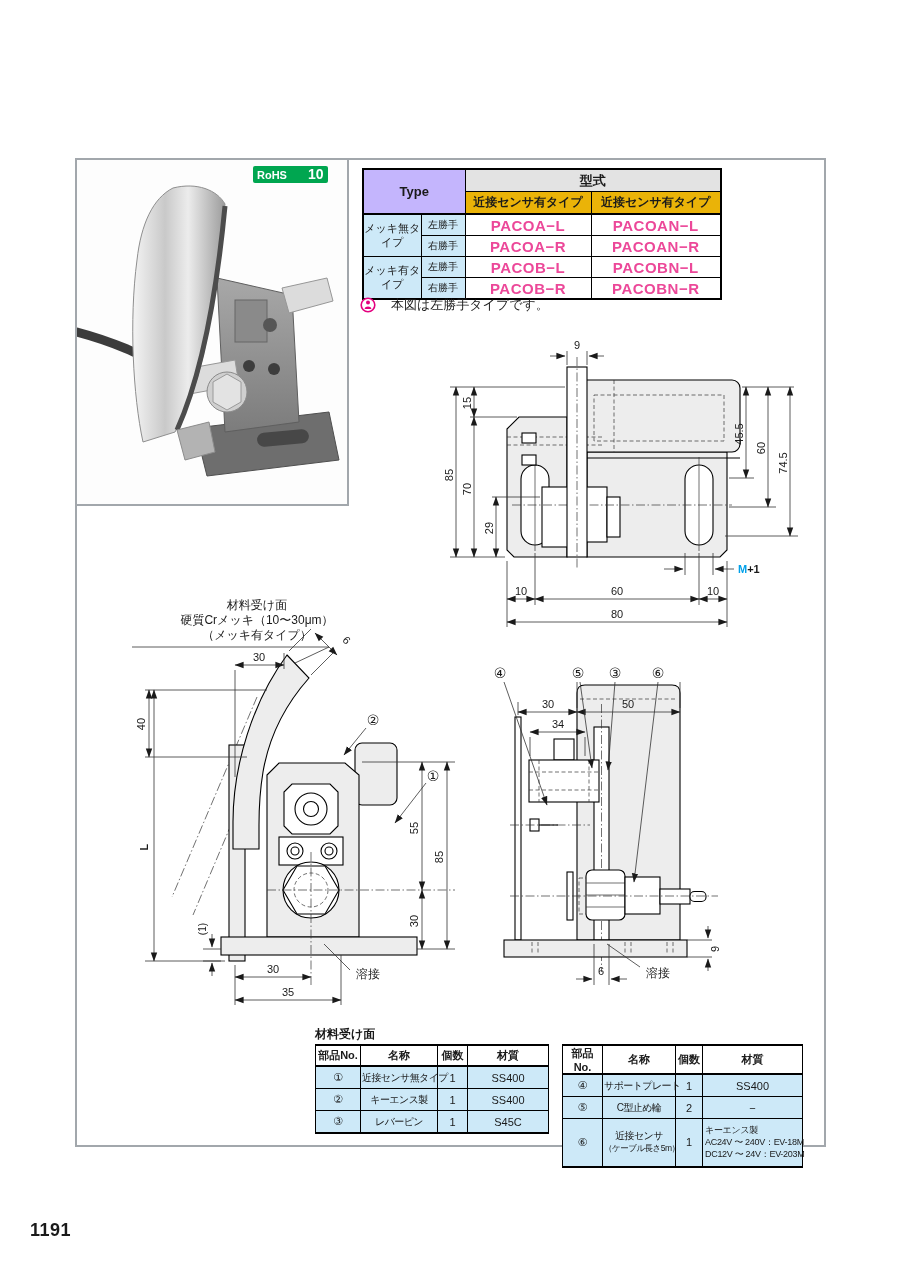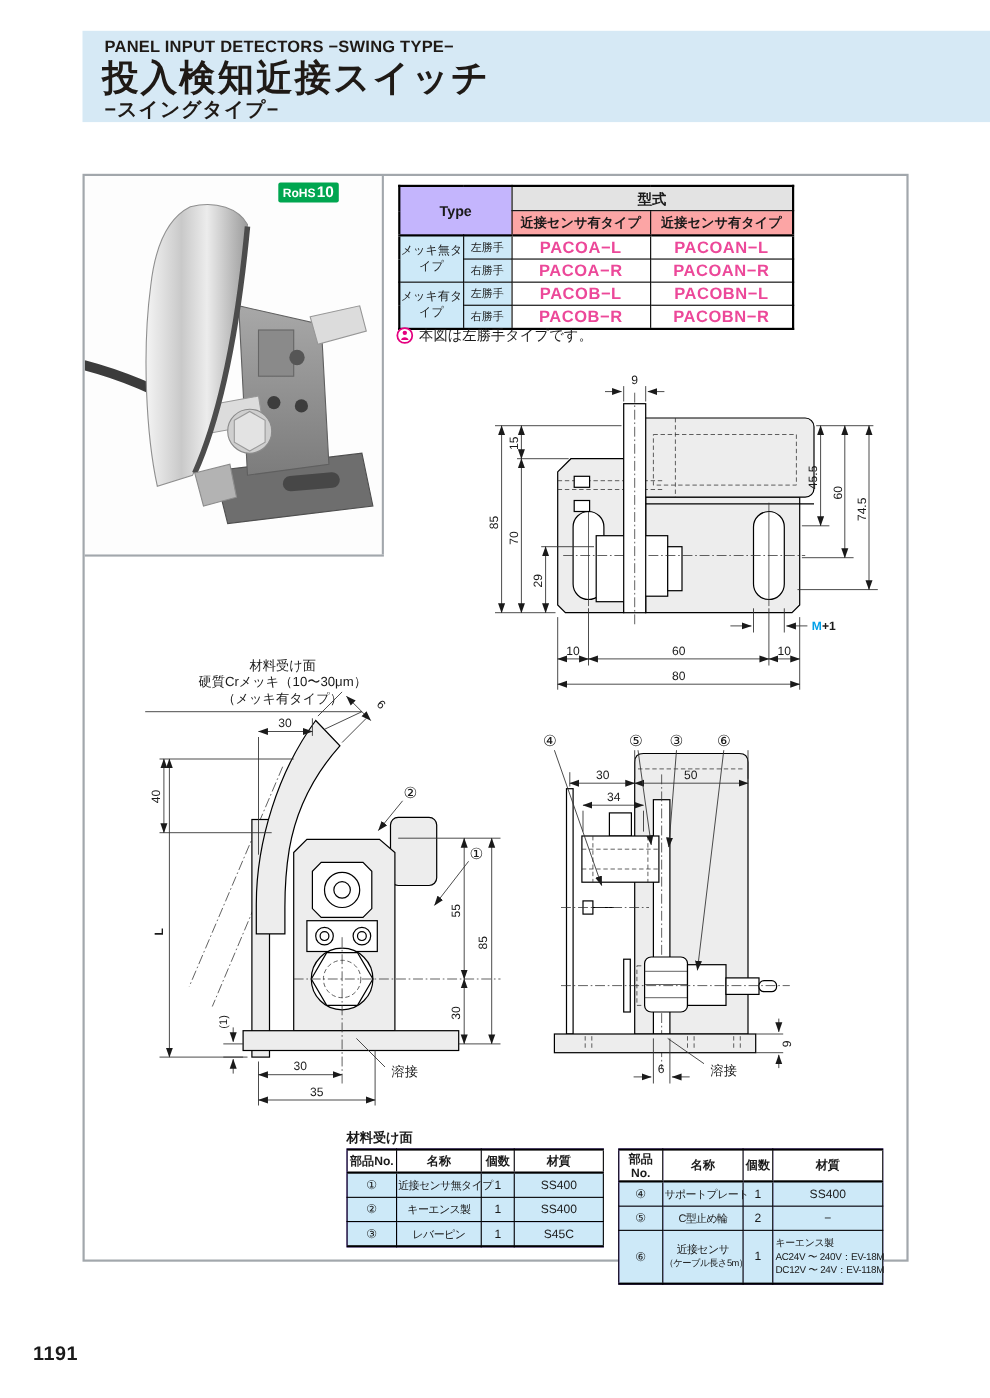--- a/index.html
+++ b/index.html
@@ -9,34 +9,34 @@
   .header-band{position:absolute;left:75px;top:28px;width:825px;height:83px;background:#d6e9f5;}
   .title-en{position:absolute;left:20px;top:6px;font-size:15px;font-weight:bold;letter-spacing:.2px;color:#1f1a16;}
   .title-jp{position:absolute;left:18px;top:21px;font-size:33px;font-weight:bold;letter-spacing:2px;color:#1f1a16;}
   .title-sub{position:absolute;left:20px;top:59px;font-size:18px;font-weight:bold;letter-spacing:1px;color:#1f1a16;}
   
   .content-box{position:absolute;left:75px;top:158px;width:751px;height:989px;background:#fff;border:2px solid #a2a7ac;box-sizing:border-box;}
   .photo-div-v{position:absolute;left:270px;top:0;width:2px;height:344px;background:#a2a7ac;}
   .photo-div-h{position:absolute;left:0;top:344px;width:272px;height:2px;background:#a2a7ac;}
   .photo-wrap{position:absolute;left:0;top:0;width:270px;height:344px;overflow:hidden;}
   .rohs-badge{position:absolute;left:176px;top:6px;background:#00a650;color:#fff;font-weight:bold;
-              padding:1px 4px 2px 4px;display:flex;align-items:baseline;border-radius:2px;line-height:1;}
+              padding:1px 4px 2px 4px;display:flex;align-items:baseline;border-radius:2px;line-height:1;gap:20px;}
   .rohs-badge .r1{font-size:11px;} .rohs-badge .r2{font-size:14px;margin-left:1px;}
   
   .type-table{position:absolute;left:285px;top:8px;border-collapse:collapse;table-layout:fixed;background:#fff;}
   .type-table th,.type-table td{border:1px solid #000;padding:0;text-align:center;vertical-align:middle;}
   .type-table{border:2px solid #000;}
   .th-type{background:#c4b5fd;font-size:13px;font-weight:bold;border-bottom:2px solid #000!important;margin-left:48px;}
   .th-kata{background:#e3e3e3;font-size:13px;font-weight:bold;height:21px;}
-  .th-sub{background:#fca5a5;font-size:12px;font-weight:bold;height:21px;border-bottom:2px solid #000!important;}
+  .th-sub{background:#eab308;font-size:12px;font-weight:bold;height:21px;border-bottom:2px solid #000!important;}
   .td-plate{background:#cde9f8;font-size:11px;line-height:1.25;padding:0 4px;}
   .td-hand{background:#cde9f8;font-size:10px;height:20px;}
   .td-model{background:#fff;font-size:15px;font-weight:bold;color:#ec4899;letter-spacing:.5px;}
   
-  .note-row{position:absolute;left:283px;top:136px;display:flex;align-items:center;gap:5px;font-size:13px;}
+  .note-row{position:absolute;left:283px;top:136px;display:flex;align-items:center;gap:15px;font-size:13px;}
   
   .svg-abs{position:absolute;}
   svg text{font-family:"Liberation Sans","DejaVu Sans",sans-serif;fill:#1a1a1a;}
   .dim{stroke:#333;stroke-width:.8;fill:none;}
   .out{stroke:#000;stroke-width:1.1;}
   .thin{stroke:#333;stroke-width:.7;}
   .dash{stroke-dasharray:4 2.5;}
   .ddot{stroke-dasharray:9 2.5 1.5 2.5;}
   .fillg{fill:#ededed;} .fillw{fill:#ffffff;} .nof{fill:none;}
   
@@ -48,25 +48,20 @@
   .parts .name{font-size:10px;letter-spacing:-0.6px;white-space:nowrap;}
   .parts .mat-lines{text-align:left;font-size:9px;letter-spacing:-0.3px;line-height:1.35;padding:1px 2px;white-space:nowrap;}
   .parts .sub-line{font-size:8.5px;letter-spacing:-0.5px;display:block;}
   .page-num{position:absolute;left:30px;top:1220px;font-size:18px;font-weight:bold;letter-spacing:.5px;}
 </style>
 </head>
 <body>
 
 <div class="page">
 
-  <div class="header-band">
-    <div class="title-en">PANEL INPUT DETECTORS −SWING TYPE−</div>
-    <div class="title-jp">投入検知近接スイッチ</div>
-    <div class="title-sub">−スイングタイプ−</div>
-  </div>
 
   <div class="content-box">
     <div class="photo-div-v"></div>
     <div class="photo-div-h"></div>
 
     <div class="photo-wrap">
       <svg width="270" height="344" viewBox="0 0 270 344">
         <defs>
           <linearGradient id="chrome" x1="0" y1="0" x2="1" y2="0">
             <stop offset="0" stop-color="#f4f4f4"></stop>
@@ -455,21 +450,21 @@
       <tr style="height:48px;">
         <td>⑥</td>
         <td class="name">
           <span>近接センサ</span>
           <span class="sub-line">（ケーブル長さ5m）</span>
         </td>
         <td>1</td>
         <td class="mat-lines">
           <span>キーエンス製</span><br>
           <span>AC24V 〜 240V：EV-18M</span><br>
-          <span>DC12V 〜 24V：EV-118M</span>
+          <span>DC12V 〜 24V：EV-203M</span>
         </td>
       </tr>
     </tbody>
       </table>
   </div>
 
   <div class="page-num">1191</div>
 </div>
 
 </body></html>

